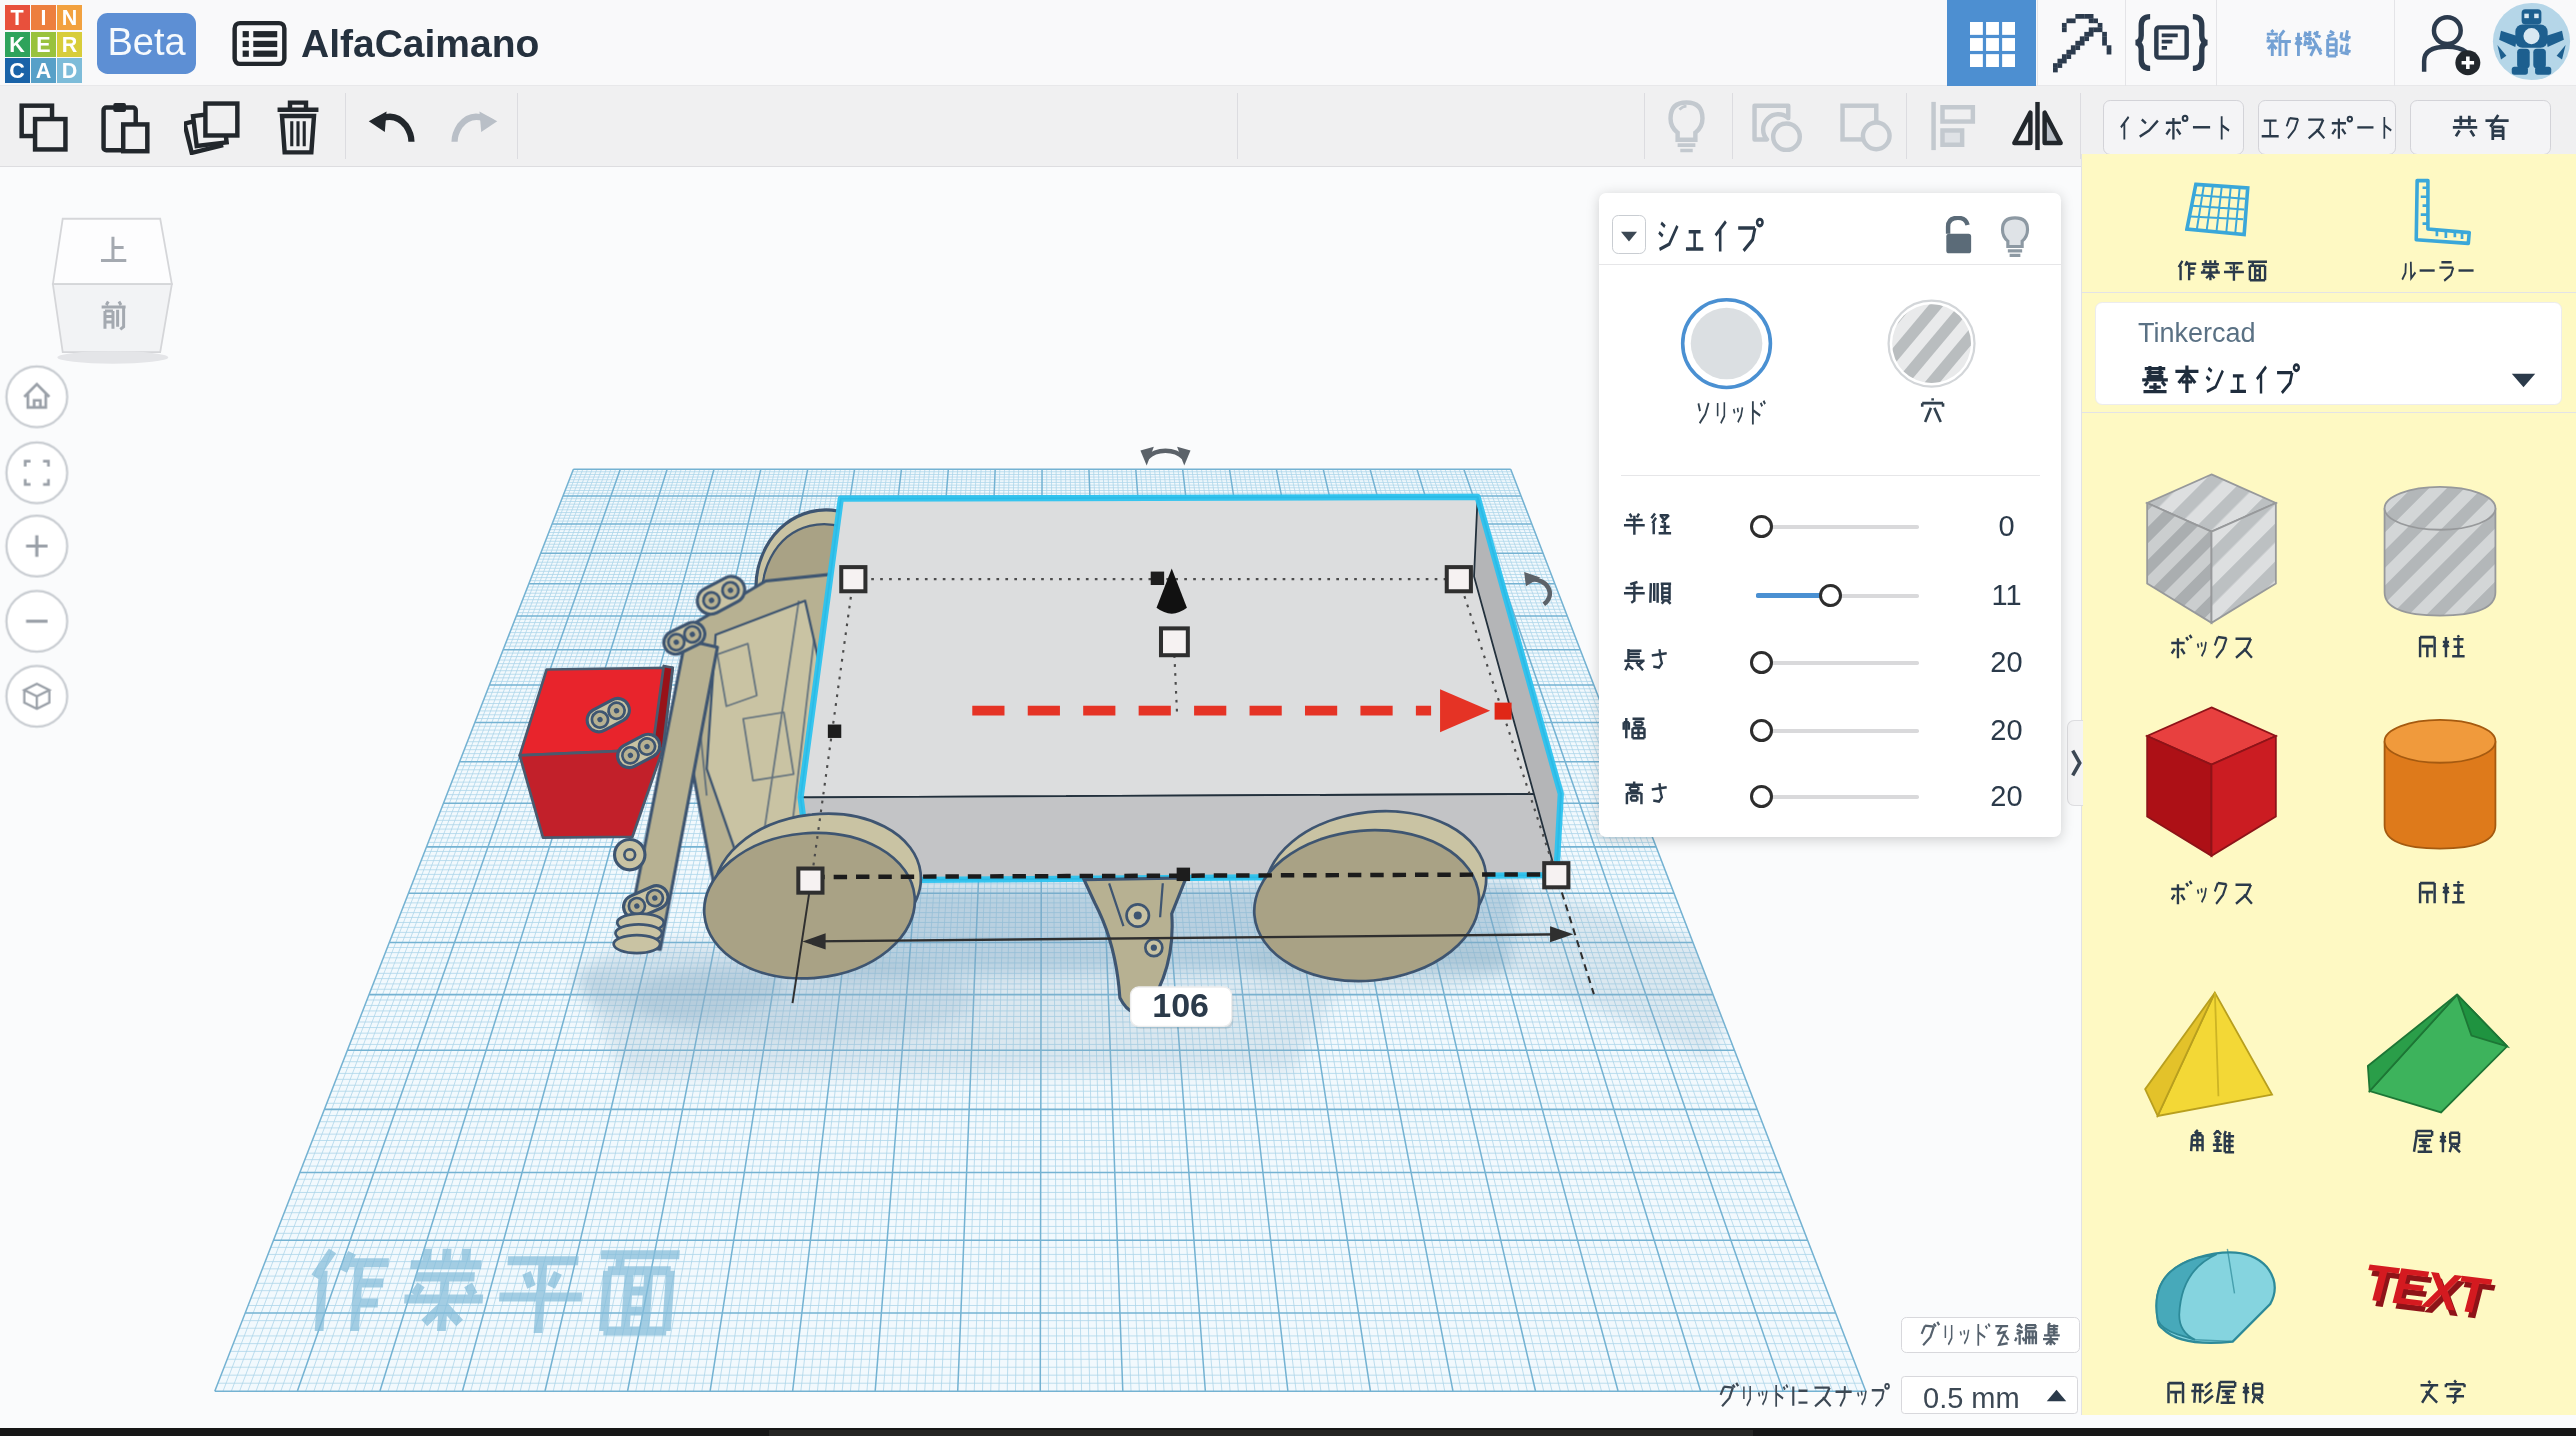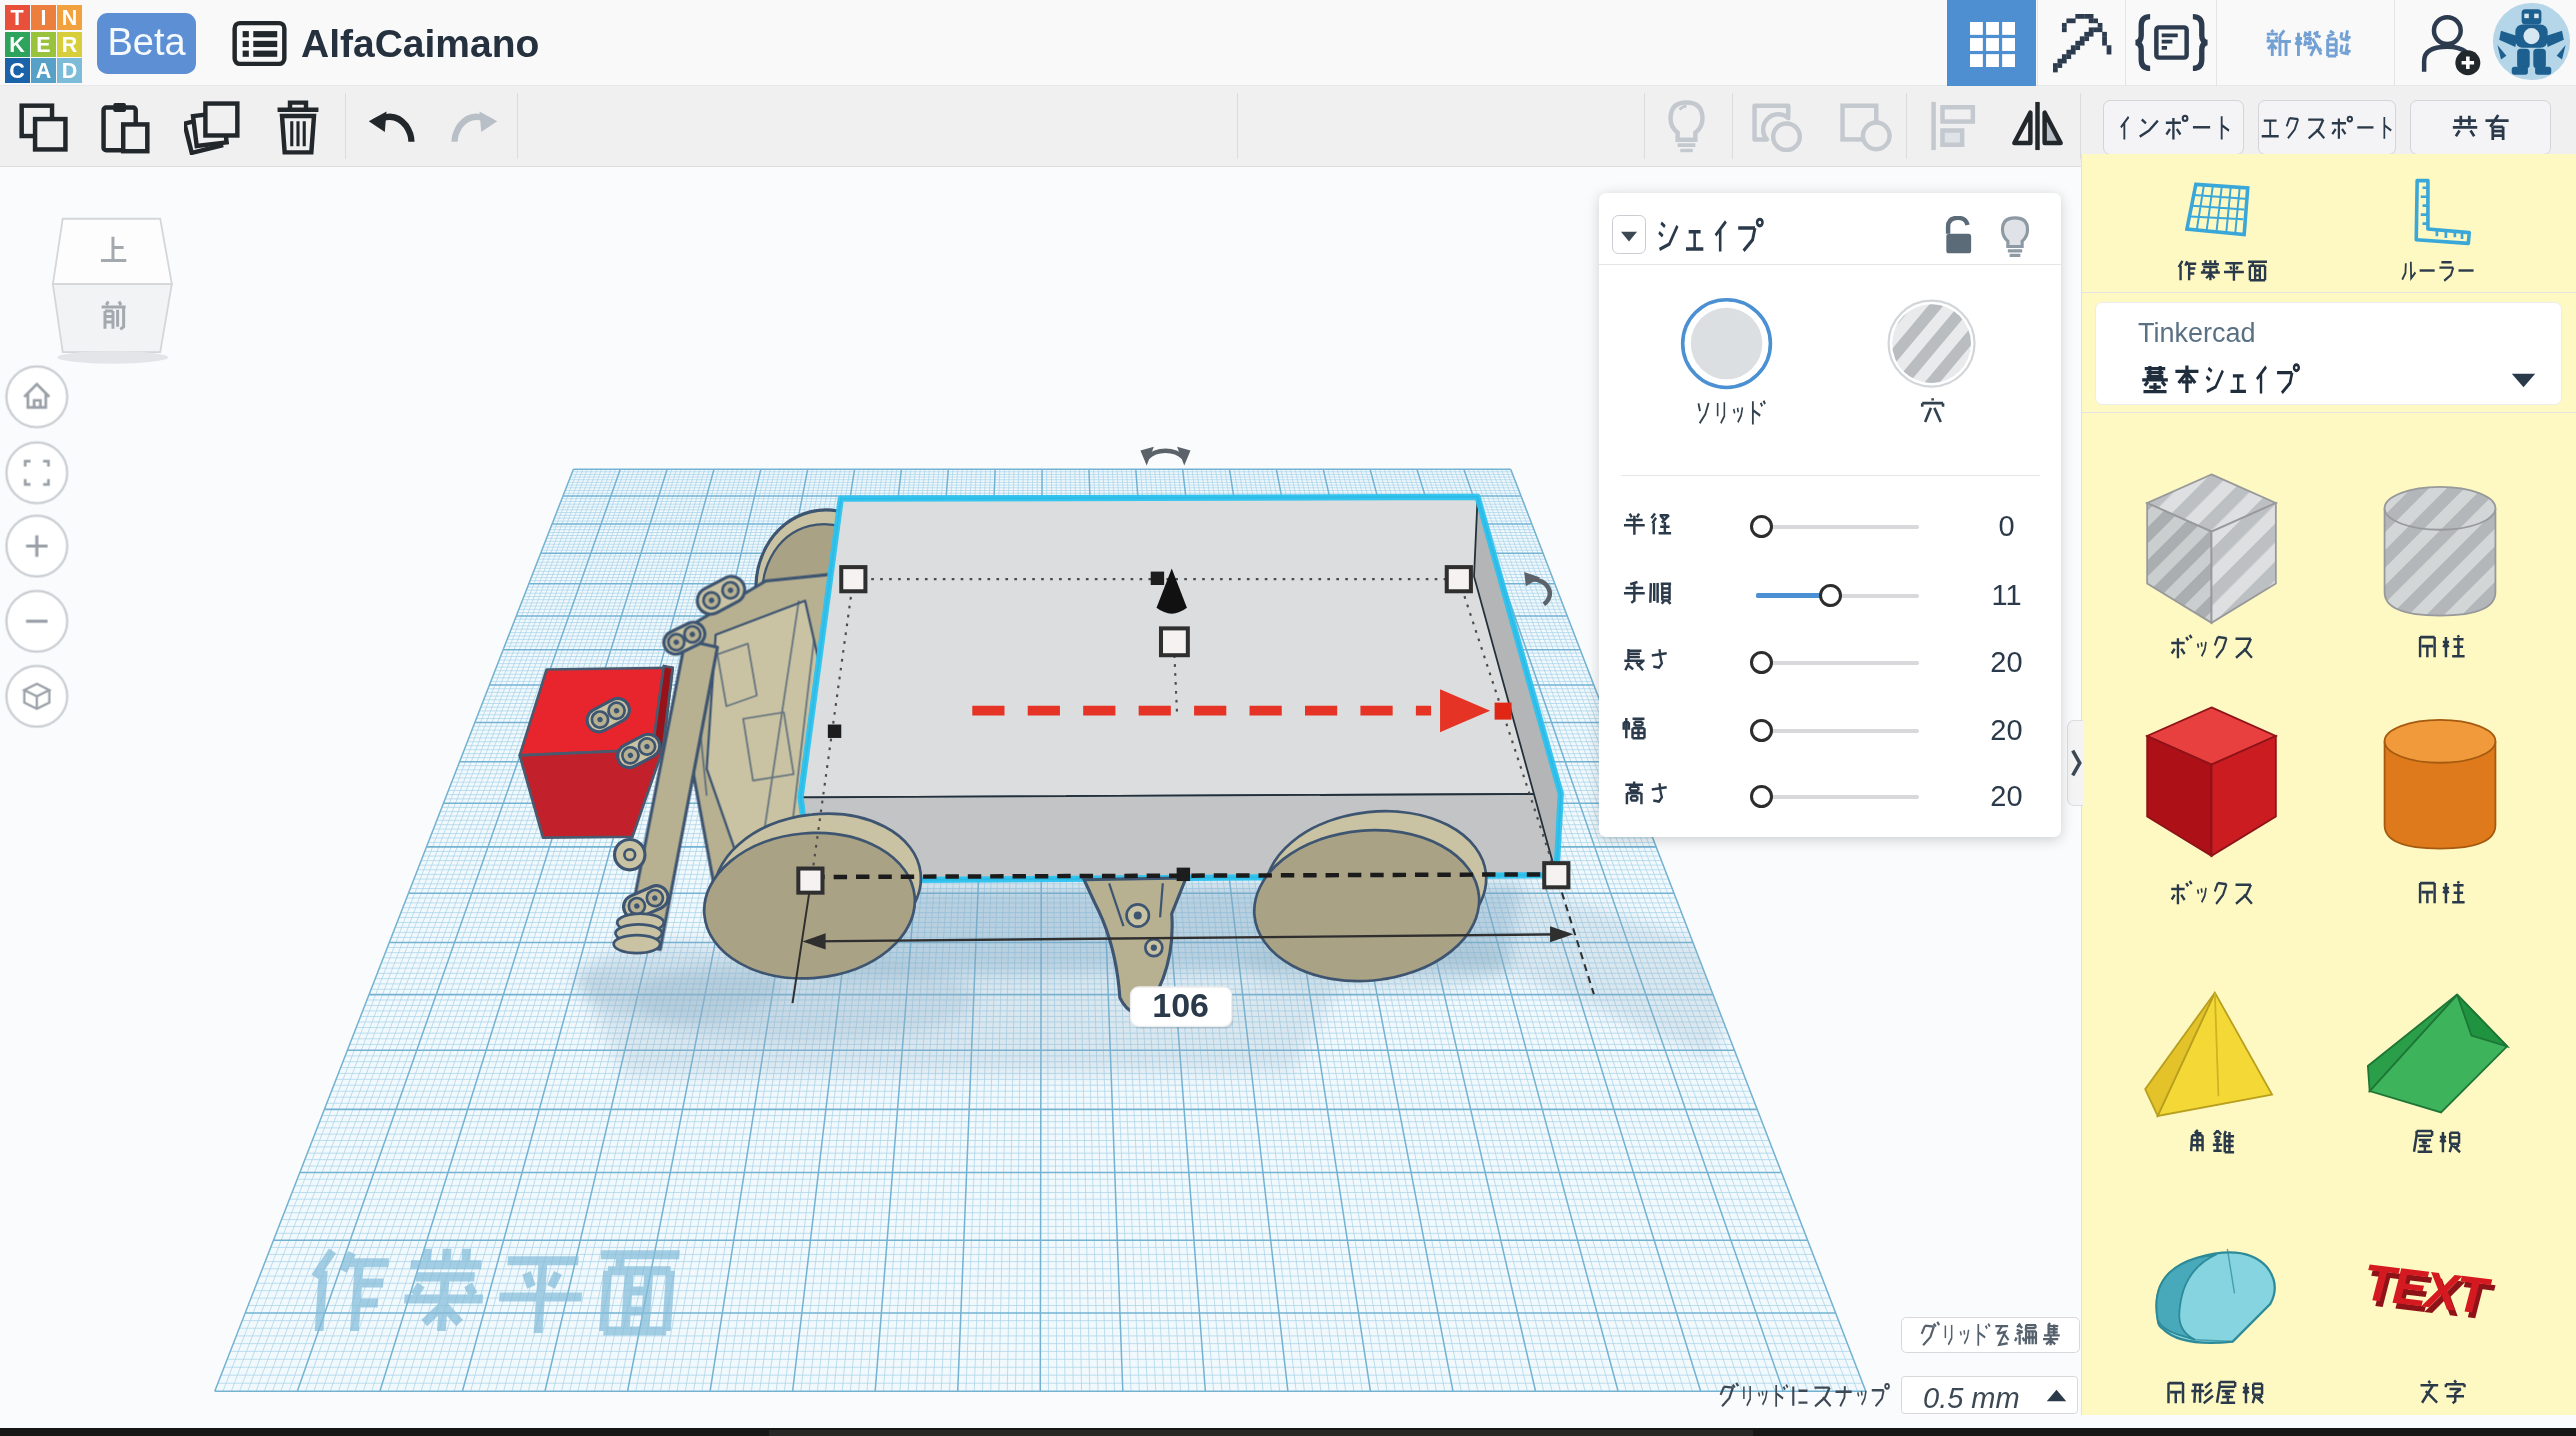--- a/index.html
+++ b/index.html
@@ -793,19 +793,19 @@
         </g>
         <g transform="translate(153.4,2.2) scale(0.1856,0.2900)">
           <path d="M26,36 L32,52 M48,32 L52,48 M76,30 L68,60 L50,84" fill="none" stroke="#3c4854" stroke-width="9" stroke-linecap="butt" stroke-linejoin="miter"></path>
         </g>
         <g transform="translate(170.6,2.2) scale(0.2378,0.2900)">
           <path d="M14,28 L70,28 M70,28 L62,60 L32,90" fill="none" stroke="#3c4854" stroke-width="9" stroke-linecap="butt" stroke-linejoin="miter"></path>
           <circle cx="86" cy="13" r="9" fill="none" stroke="#3c4854" stroke-width="8.1"></circle>
         </g>
       </svg></div>
     <div class="abs" style="left:1901px;top:1376px;width:177px;height:38px;background:#fff;border:1.8px solid #d8d8dc;border-radius:3.6px;z-index:16;"></div>
-    <div class="abs" style="left:1923px;top:1382px;font-size:29px;color:#3c4854;z-index:17;font-style:italic;">0.5 mm</div>
+    <div class="abs" style="left:1923px;top:1382px;font-size:29px;color:#3c4854;z-index:17;">0.5 mm</div>
     <svg class="abs" style="left:2045px;top:1388px;z-index:17;" width="23" height="16" viewBox="0 0 26 18">
       <polygon points="13,2 24,15 2,15" fill="#2b3a4a"></polygon>
     </svg>
     <div class="abs" style="left:0;top:1428px;width:2576px;height:8px;background:#161616;z-index:30;"></div>
     <div class="abs" style="left:769px;top:1430px;width:984px;height:6.3px;background:#2a2a28;z-index:31;opacity:0.8;"></div>
 </div>
 
 </body></html>

